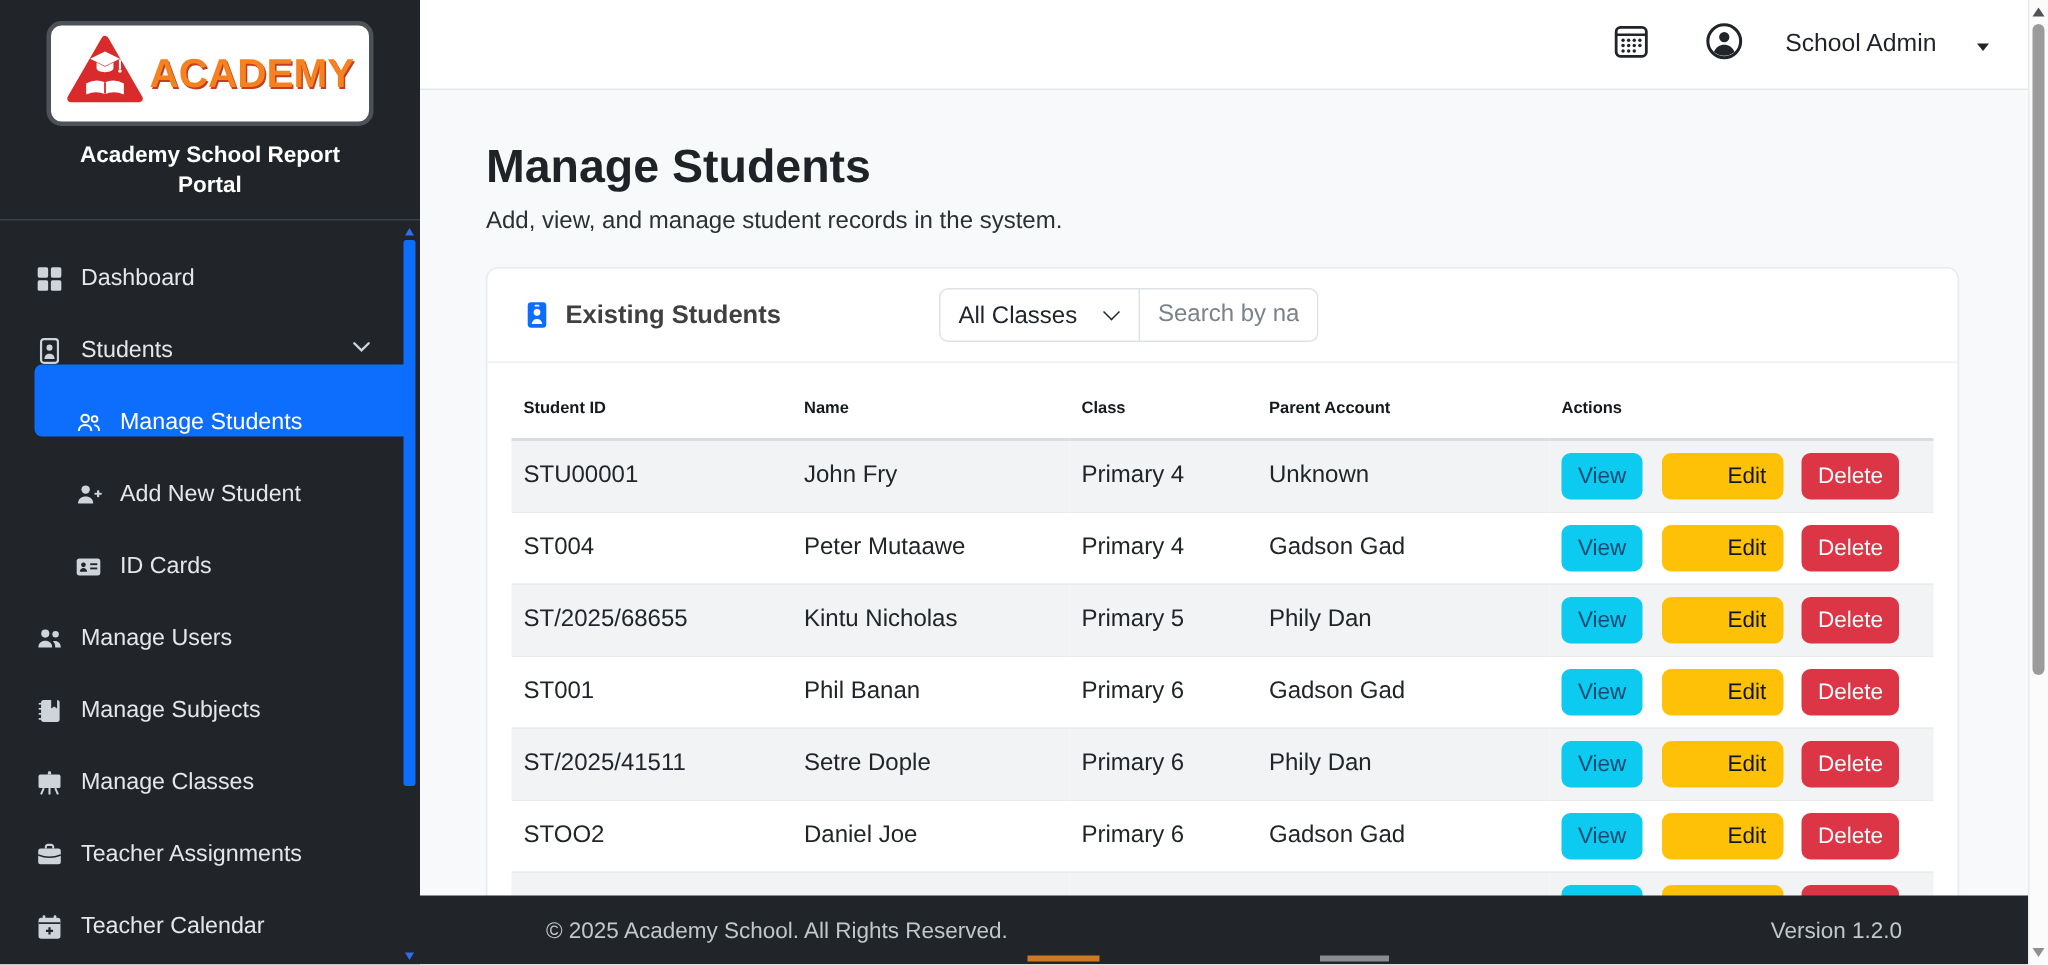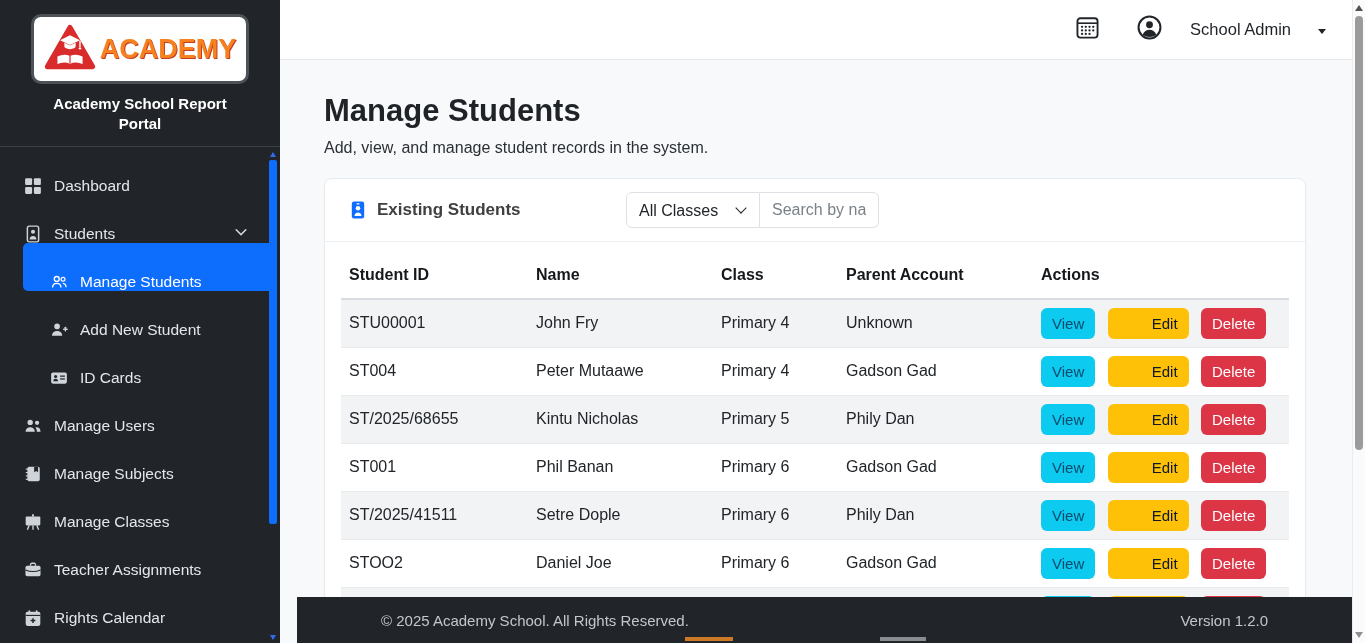--- a/index.html
+++ b/index.html
@@ -82,32 +82,32 @@
   .select-wrap::after { content:""; position:absolute; right:15px; top:12px; width:7px; height:7px;
     border-right:1.7px solid #212529; border-bottom:1.7px solid #212529; transform:rotate(45deg); pointer-events:none; }
   .search-input {
     height:36px; width:119px; border:1px solid #dee2e6; border-left:none;
     border-radius:0 6px 6px 0; font-size:16px; padding:0 12px; color:#212529; font-family:inherit;
   }
   .search-input::placeholder { color:#7a8288; }
 
   .card-body { padding:16px 16px 0; }
   table { width:100%; border-collapse:collapse; }
-  th { text-align:left; font-size:16px; font-weight:700; color:#16191c;
+  th { text-align:left; font-size:11px; font-weight:700; color:#16191c;
     padding:8px 8px 14px; border-bottom:2px solid #d9dde1; }
   td { height:48px; padding:0 8px; font-size:16px; color:#212529; border-bottom:1px solid #e9ecef; }
   tbody tr:nth-child(odd) td { background:#f2f3f4; }
   .btn { display:inline-block; border:none; border-radius:6px; font-size:15px; font-family:inherit;
     padding:5px 11px; margin-right:8px; cursor:pointer; line-height:1.4; }
   .btn-view { background:#0dcaf0; color:#0c4a6e; }
   .btn-edit { background:#ffc107; color:#0f172a;padding-left:44px; }
   .btn-del  { background:#dc3545; color:#fff; }
 
   .footer {
-    position:absolute; left:17px; right:0; bottom:0; height:46px; background:#212529; z-index:5;
+    position:absolute; left:0; right:0; bottom:0; height:46px; background:#212529; z-index:5;
     display:flex; align-items:center; justify-content:space-between; padding:0 84px;
     color:#c2c7cc; font-size:15px;
   }
   .strip-orange { position:absolute; bottom:2px; left:405px; width:48px; height:4px; background:#cd7925; z-index:6; }
   .strip-gray   { position:absolute; bottom:2px; left:600px; width:46px; height:4px; background:#8a8d90; z-index:6; }
 
   
   .browser-scroll { width:13px; min-width:13px; background:#fbfbfb; border-left:1px solid #ebebeb; position:relative; }
   .bs-up { position:absolute; top:5px; left:2px; width:0; height:0;
     border-left:4px solid transparent; border-right:4px solid transparent; border-bottom:6px solid #4f5357; }
@@ -233,21 +233,21 @@
     </div>
 
     <div class="nav-item">
       <svg class="si" viewBox="0 0 16 16">
         <rect x="1.5" y="2.5" width="13" height="12.5" rx="1.6" fill="#ced4da"></rect>
         <rect x="1.5" y="5.2" width="13" height="1" fill="#212529"></rect>
         <rect x="4" y="1" width="1.5" height="3" rx=".6" fill="#ced4da"></rect>
         <rect x="10.5" y="1" width="1.5" height="3" rx=".6" fill="#ced4da"></rect>
         <path d="M7.35 8.2 h1.3 v1.45 H10.1 v1.3 H8.65 V12.4 h-1.3 V10.95 H5.9 v-1.3 h1.45 Z" fill="#212529"></path>
       </svg>
-      <span>Rights Calendar</span>
+      <span>Teacher Calendar</span>
     </div>
   </nav>
 
   <div class="side-scroll">
     <div class="ss-up"></div>
     <div class="ss-thumb"></div>
     <div class="ss-down"></div>
   </div>
 </aside>
 

